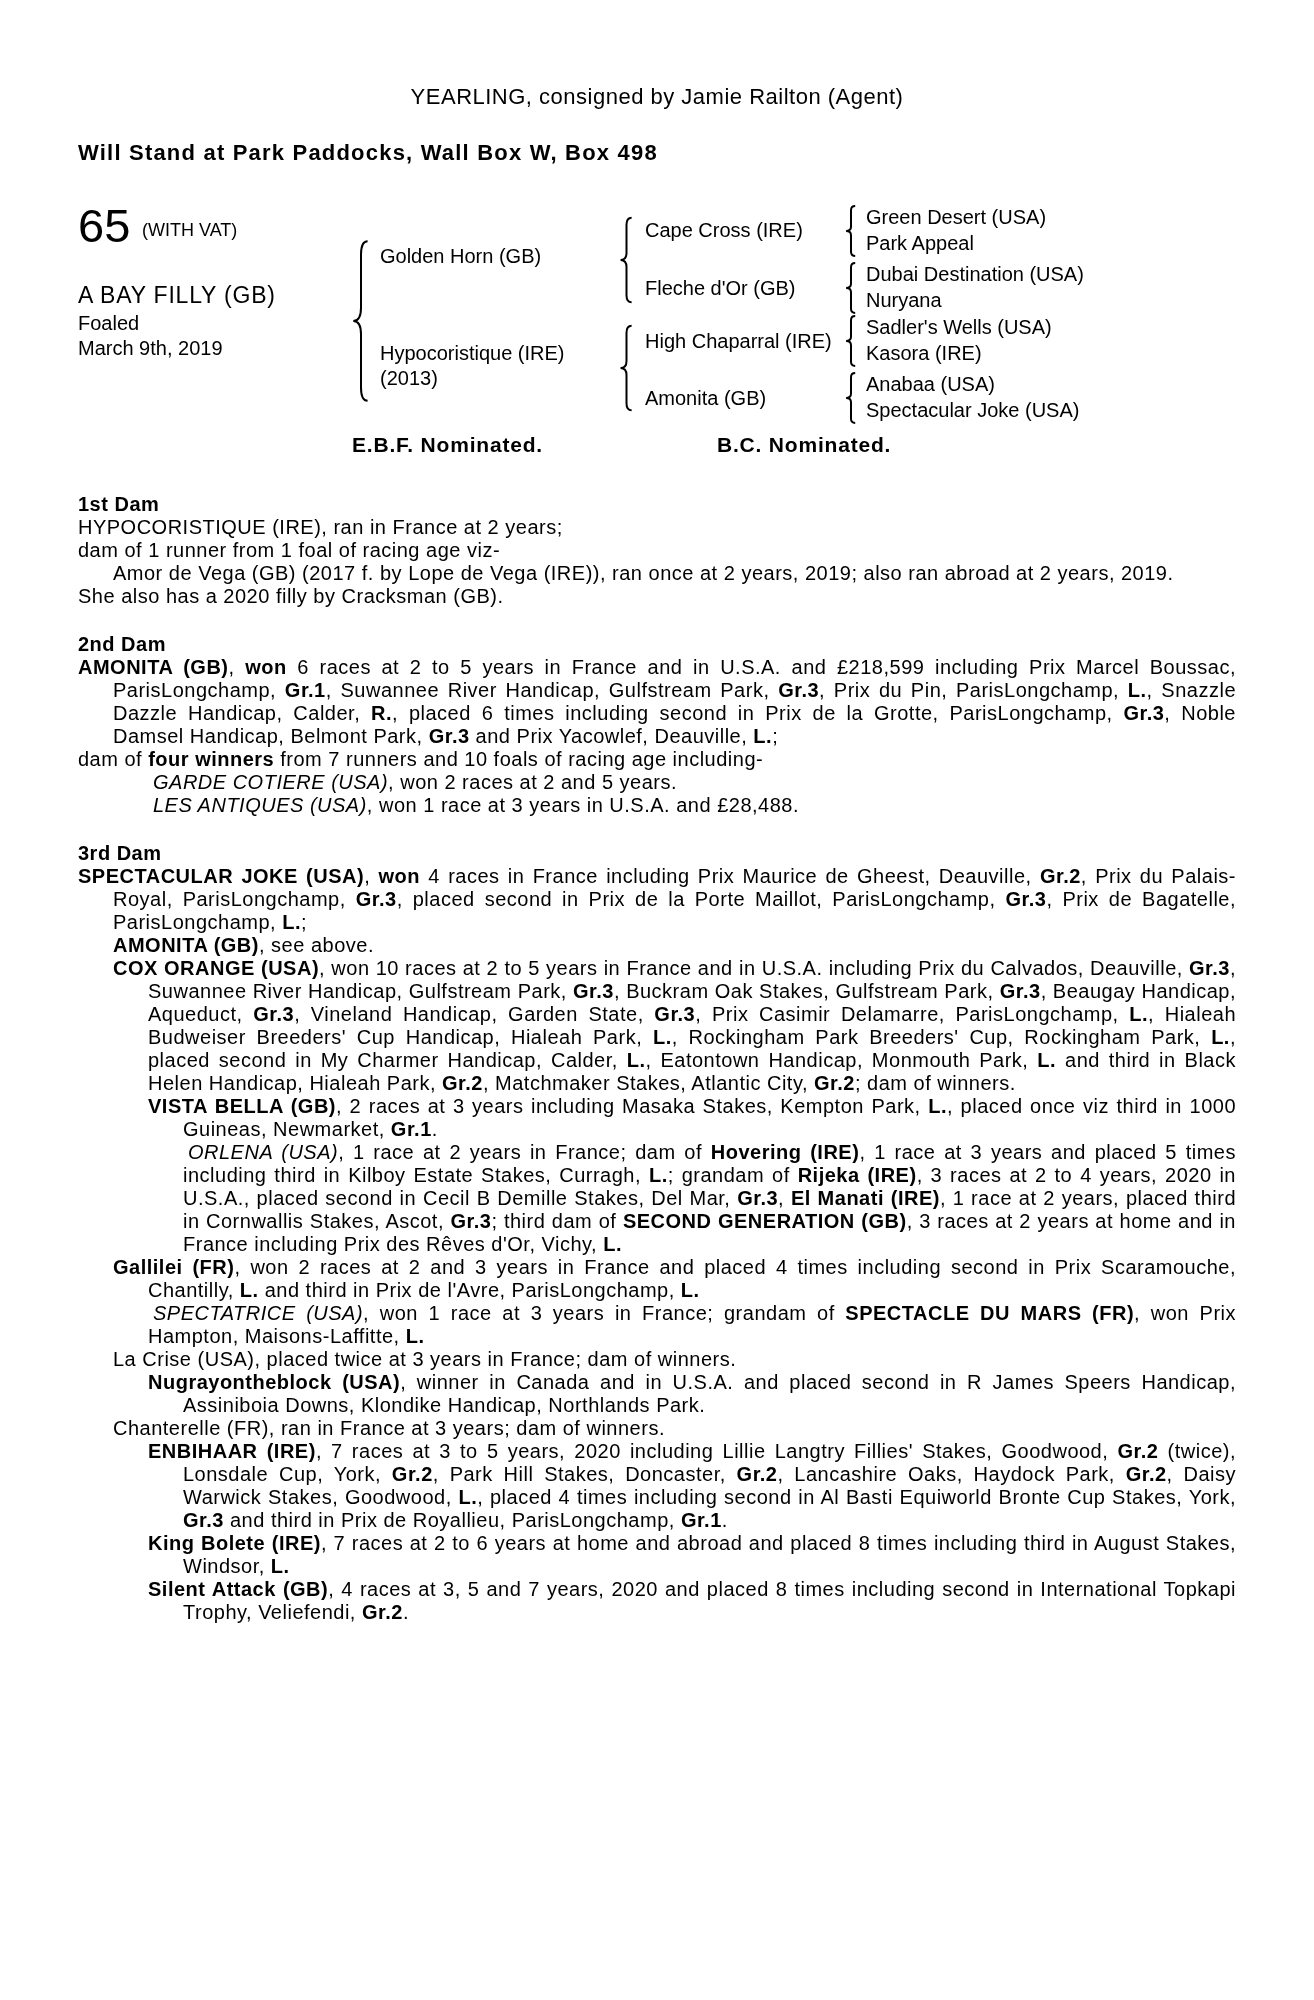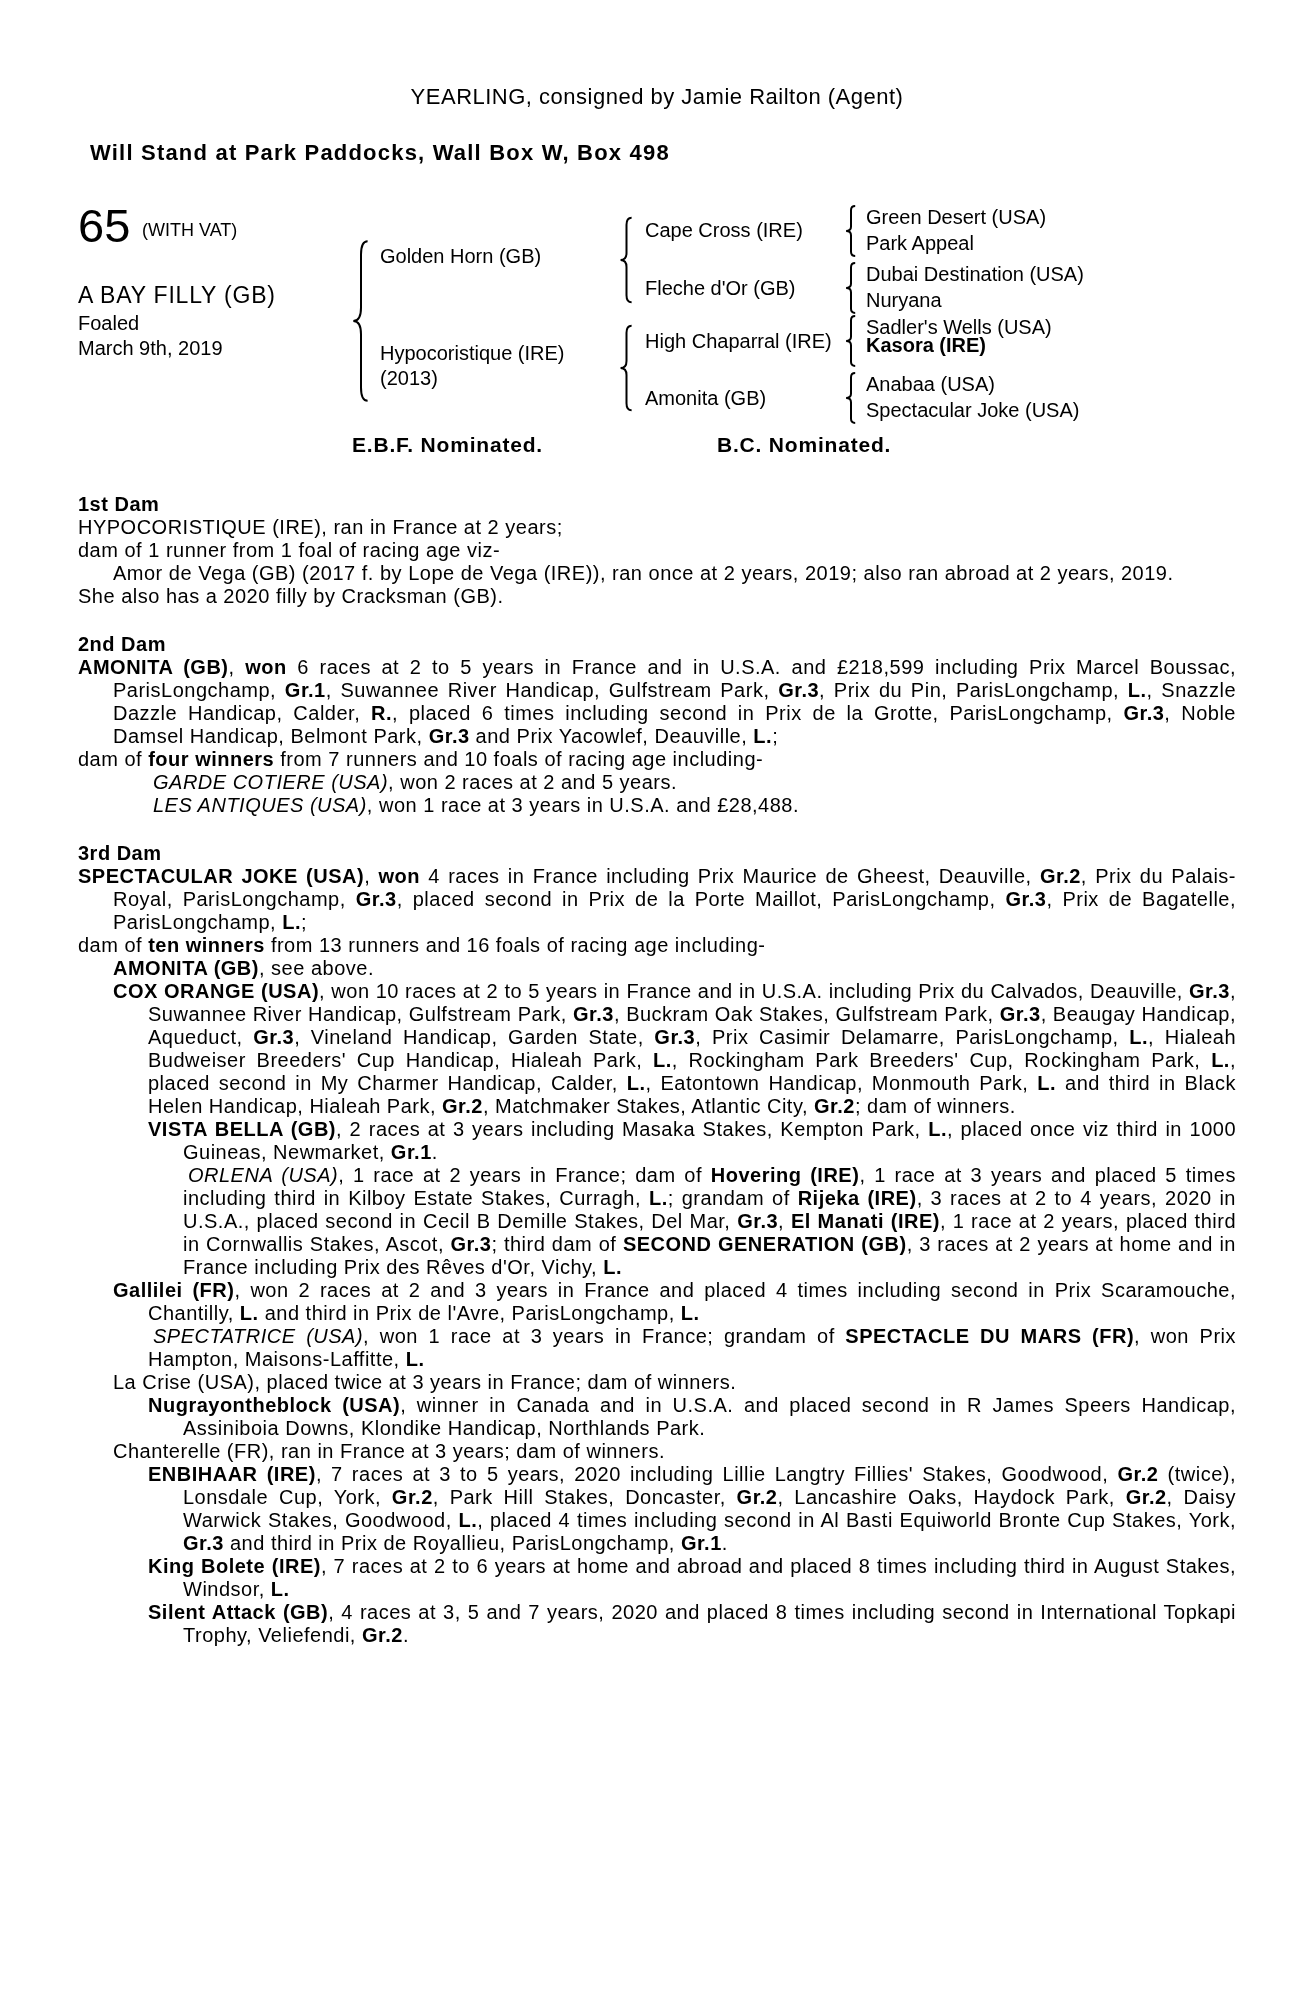--- a/index.html
+++ b/index.html
@@ -11,21 +11,21 @@
     font-family:"Liberation Sans", sans-serif;
     overflow:hidden;
   }
   .abs { position:absolute; white-space:nowrap; }
   .title {
     position:absolute; left:78px; top:84px; width:1158px;
     text-align:center; font-size:22px; letter-spacing:0.5px;
   }
   .stand {
     position:absolute; left:78px; top:140px;
-    font-weight:bold; font-size:22px; letter-spacing:1.2px;margin-left:12px;
+    font-weight:bold; font-size:22px; letter-spacing:1.2px;
   }
   .pedigree {
     position:absolute; left:78px; top:206px; width:1158px; height:258px;
     font-size:20px;
   }
   .lot-number { font-size:47px; font-weight:normal; line-height:1; }
   .vat-note { font-size:18px; }
   .filly-desc { font-weight:normal; font-size:23px; letter-spacing:0.8px; }
   .brace { position:absolute; }
   .brace path { fill:none; stroke:#000; stroke-width:2; vector-effect:non-scaling-stroke; }
@@ -89,21 +89,21 @@
     </svg>
     <svg class="brace" style="left:766px; top:166px; width:14px; height:52px;" viewBox="0 0 20 100" preserveAspectRatio="none">
       <path d="M16 2 Q10 2 10 10 L10 42 Q10 50 3 50 Q10 50 10 58 L10 90 Q10 98 16 98"></path>
     </svg>
 
     <span class="abs" style="left:788px; top:0;">Green Desert (USA)</span>
     <span class="abs" style="left:788px; top:26px;">Park Appeal</span>
     <span class="abs" style="left:788px; top:57px;">Dubai Destination (USA)</span>
     <span class="abs" style="left:788px; top:83px;">Nuryana</span>
     <span class="abs" style="left:788px; top:110px;">Sadler's Wells (USA)</span>
-    <span class="abs" style="left:788px; top:128px;font-weight:bold;">Kasora (IRE)</span>
+    <span class="abs" style="left:788px; top:136px;">Kasora (IRE)</span>
     <span class="abs" style="left:788px; top:167px;">Anabaa (USA)</span>
     <span class="abs" style="left:788px; top:193px;">Spectacular Joke (USA)</span>
 
     <span class="abs nom" style="left:274px; top:227px;">E.B.F. Nominated.</span>
     <span class="abs nom" style="left:639px; top:227px;">B.C. Nominated.</span>
   </div>
 
   <div class="body-text">
       <section class="dam-section">
         <div class="dam-heading">1st Dam</div>
@@ -115,21 +115,20 @@
       <section class="dam-section">
         <div class="dam-heading">2nd Dam</div>
         <p class="para" style="padding-left: 35px; text-indent: -35px;"><span class="b">AMONITA (GB)</span><span>, </span><span class="b">won</span><span> 6 races at 2 to 5 years in France and in U.S.A. and £218,599 including Prix Marcel Boussac, ParisLongchamp, </span><span class="b">Gr.1</span><span>, Suwannee River Handicap, Gulfstream Park, </span><span class="b">Gr.3</span><span>, Prix du Pin, ParisLongchamp, </span><span class="b">L.</span><span>, Snazzle Dazzle Handicap, Calder, </span><span class="b">R.</span><span>, placed 6 times including second in Prix de la Grotte, ParisLongchamp, </span><span class="b">Gr.3</span><span>, Noble Damsel Handicap, Belmont Park, </span><span class="b">Gr.3</span><span> and Prix Yacowlef, Deauville, </span><span class="b">L.</span><span>;</span></p>
         <p class="para" style="padding-left: 35px; text-indent: -35px;"><span>dam of </span><span class="b">four winners</span><span> from 7 runners and 10 foals of racing age including-</span></p>
         <p class="para" style="padding-left: 70px; text-indent: -35px;"><span class="i">GARDE COTIERE (USA)</span><span>, won 2 races at 2 and 5 years.</span></p>
         <p class="para" style="padding-left: 70px; text-indent: -35px;"><span class="i">LES ANTIQUES (USA)</span><span>, won 1 race at 3 years in U.S.A. and £28,488.</span></p>
       </section>
       <section class="dam-section">
         <div class="dam-heading">3rd Dam</div>
         <p class="para" style="padding-left: 35px; text-indent: -35px;"><span class="b">SPECTACULAR JOKE (USA)</span><span>, </span><span class="b">won</span><span> 4 races in France including Prix Maurice de Gheest, Deauville, </span><span class="b">Gr.2</span><span>, Prix du Palais-Royal, ParisLongchamp, </span><span class="b">Gr.3</span><span>, placed second in Prix de la Porte Maillot, ParisLongchamp, </span><span class="b">Gr.3</span><span>, Prix de Bagatelle, ParisLongchamp, </span><span class="b">L.</span><span>;</span></p>
-        <p class="para" style="padding-left: 35px; text-indent: -35px;"><span>dam of </span><span class="b">ten winners</span><span> from 13 runners and 16 foals of racing age including-</span></p>
         <p class="para" style="padding-left: 70px; text-indent: -35px;"><span class="b">AMONITA (GB)</span><span>, see above.</span></p>
         <p class="para" style="padding-left: 70px; text-indent: -35px;"><span class="b">COX ORANGE (USA)</span><span>, won 10 races at 2 to 5 years in France and in U.S.A. including Prix du Calvados, Deauville, </span><span class="b">Gr.3</span><span>, Suwannee River Handicap, Gulfstream Park, </span><span class="b">Gr.3</span><span>, Buckram Oak Stakes, Gulfstream Park, </span><span class="b">Gr.3</span><span>, Beaugay Handicap, Aqueduct, </span><span class="b">Gr.3</span><span>, Vineland Handicap, Garden State, </span><span class="b">Gr.3</span><span>, Prix Casimir Delamarre, ParisLongchamp, </span><span class="b">L.</span><span>, Hialeah Budweiser Breeders' Cup Handicap, Hialeah Park, </span><span class="b">L.</span><span>, Rockingham Park Breeders' Cup, Rockingham Park, </span><span class="b">L.</span><span>, placed second in My Charmer Handicap, Calder, </span><span class="b">L.</span><span>, Eatontown Handicap, Monmouth Park, </span><span class="b">L.</span><span> and third in Black Helen Handicap, Hialeah Park, </span><span class="b">Gr.2</span><span>, Matchmaker Stakes, Atlantic City, </span><span class="b">Gr.2</span><span>; dam of winners.</span></p>
         <p class="para" style="padding-left: 105px; text-indent: -35px;"><span class="b">VISTA BELLA (GB)</span><span>, 2 races at 3 years including Masaka Stakes, Kempton Park, </span><span class="b">L.</span><span>, placed once viz third in 1000 Guineas, Newmarket, </span><span class="b">Gr.1</span><span>.</span></p>
         <p class="para" style="padding-left: 105px; text-indent: -35px;"><span class="i">ORLENA (USA)</span><span>, 1 race at 2 years in France; dam of </span><span class="b">Hovering (IRE)</span><span>, 1 race at 3 years and placed 5 times including third in Kilboy Estate Stakes, Curragh, </span><span class="b">L.</span><span>; grandam of </span><span class="b">Rijeka (IRE)</span><span>, 3 races at 2 to 4 years, 2020 in U.S.A., placed second in Cecil B Demille Stakes, Del Mar, </span><span class="b">Gr.3</span><span>, </span><span class="b">El Manati (IRE)</span><span>, 1 race at 2 years, placed third in Cornwallis Stakes, Ascot, </span><span class="b">Gr.3</span><span>; third dam of </span><span class="b">SECOND GENERATION (GB)</span><span>, 3 races at 2 years at home and in France including Prix des Rêves d'Or, Vichy, </span><span class="b">L.</span></p>
         <p class="para" style="padding-left: 70px; text-indent: -35px;"><span class="b">Gallilei (FR)</span><span>, won 2 races at 2 and 3 years in France and placed 4 times including second in Prix Scaramouche, Chantilly, </span><span class="b">L.</span><span> and third in Prix de l'Avre, ParisLongchamp, </span><span class="b">L.</span></p>
         <p class="para" style="padding-left: 70px; text-indent: -35px;"><span class="i">SPECTATRICE (USA)</span><span>, won 1 race at 3 years in France; grandam of </span><span class="b">SPECTACLE DU MARS (FR)</span><span>, won Prix Hampton, Maisons-Laffitte, </span><span class="b">L.</span></p>
         <p class="para" style="padding-left: 70px; text-indent: -35px;"><span>La Crise (USA), placed twice at 3 years in France; dam of winners.</span></p>
         <p class="para" style="padding-left: 105px; text-indent: -35px;"><span class="b">Nugrayontheblock (USA)</span><span>, winner in Canada and in U.S.A. and placed second in R James Speers Handicap, Assiniboia Downs, Klondike Handicap, Northlands Park.</span></p>
         <p class="para" style="padding-left: 70px; text-indent: -35px;"><span>Chanterelle (FR), ran in France at 3 years; dam of winners.</span></p>
         <p class="para" style="padding-left: 105px; text-indent: -35px;"><span class="b">ENBIHAAR (IRE)</span><span>, 7 races at 3 to 5 years, 2020 including Lillie Langtry Fillies' Stakes, Goodwood, </span><span class="b">Gr.2</span><span> (twice), Lonsdale Cup, York, </span><span class="b">Gr.2</span><span>, Park Hill Stakes, Doncaster, </span><span class="b">Gr.2</span><span>, Lancashire Oaks, Haydock Park, </span><span class="b">Gr.2</span><span>, Daisy Warwick Stakes, Goodwood, </span><span class="b">L.</span><span>, placed 4 times including second in Al Basti Equiworld Bronte Cup Stakes, York, </span><span class="b">Gr.3</span><span> and third in Prix de Royallieu, ParisLongchamp, </span><span class="b">Gr.1</span><span>.</span></p>

